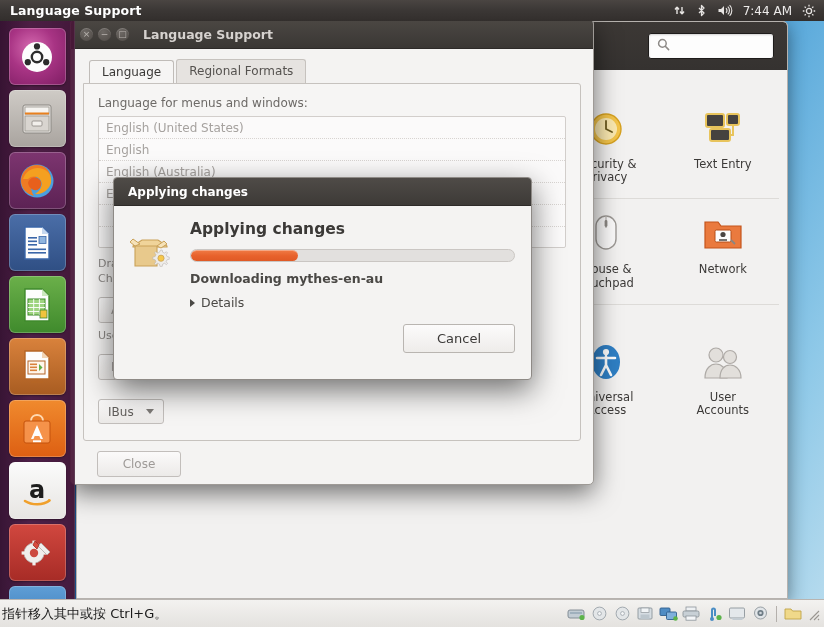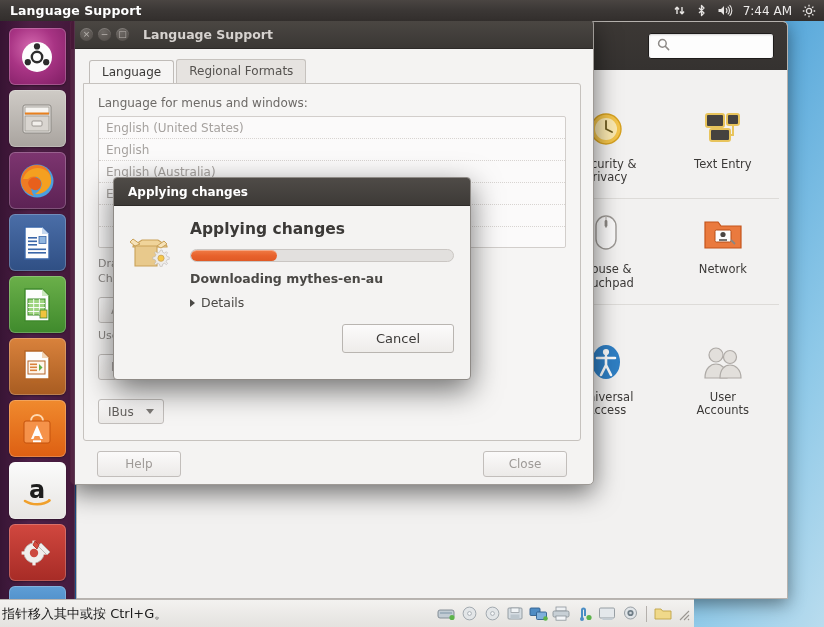--- a/index.html
+++ b/index.html
@@ -181,21 +181,21 @@
     padding:4px 9px; font-size:12px; color:#615e5b; min-height:25px;
   }
   .caret { width:0;height:0;border-left:4px solid transparent;border-right:4px solid transparent;border-top:5px solid #7d7a77; }
   #lw-actions {
     display:flex; justify-content:space-between; align-items:center;
     padding:10px 14px 0 14px;
   }
 
   
   #dialog {
-    position:absolute; left:113px; top:177px; width:358px; height:203px;
+    position:absolute; left:113px; top:177px; width:419px; height:203px;
     background:#f4f3f2;
     border:1px solid #8e8a86;
     border-radius:4px;
     box-shadow: 0 10px 30px rgba(0,0,0,0.55);
     z-index:50; overflow:hidden;
   }
   #dlg-titlebar {
     height:28px;
     background: linear-gradient(180deg,#4f4b47 0%,#3d3a37 100%);
     display:flex; align-items:center; padding-left:14px;
@@ -222,21 +222,21 @@
   .tri { width:0;height:0;border-top:4px solid transparent;border-bottom:4px solid transparent;border-left:5px solid #4a4845; }
   #dlg-actions { display:flex; justify-content:flex-end; padding:14px 16px 0 0; }
   #dlg-cancel {
     background: linear-gradient(180deg,#fcfbfb 0%,#eeecea 100%);
     border:1px solid #b9b5b1; border-radius:3px;
     font-size:13px; color:#3c3a38; padding:6px 33px;
   }
 
   
   #vmbar {
-    position:absolute; left:0; bottom:0; width:694px; height:28px;
+    position:absolute; left:0; bottom:0; width:824px; height:28px;
     background: linear-gradient(180deg,#f3f2f0 0%,#e4e2df 100%);
     border-top:1px solid #b9b5b1;
     display:flex; align-items:center;
     z-index:80;
   }
   #vm-text {
     font-family:"DejaVu Sans","Liberation Sans",sans-serif;
     font-size:13px; color:#1b1b1b; padding-left:2px; white-space:nowrap;
   }
   #vm-icons { margin-left:auto; display:flex; align-items:center; gap:3px; padding-right:4px; }
@@ -612,21 +612,20 @@
 
         <div class="kbd-row">
           <span class="combo">
             <span>IBus</span>
             <span class="caret"></span>
           </span>
         </div>
       </div>
 
       <div id="lw-actions">
-        <span class="btn" style="min-width:84px">Help</span>
         <span class="btn" style="min-width:84px">Close</span>
       </div>
     </div>
   </div>
 
   <div id="dialog">
     <div id="dlg-titlebar">
       <span id="dlg-title">Applying changes</span>
     </div>
 

